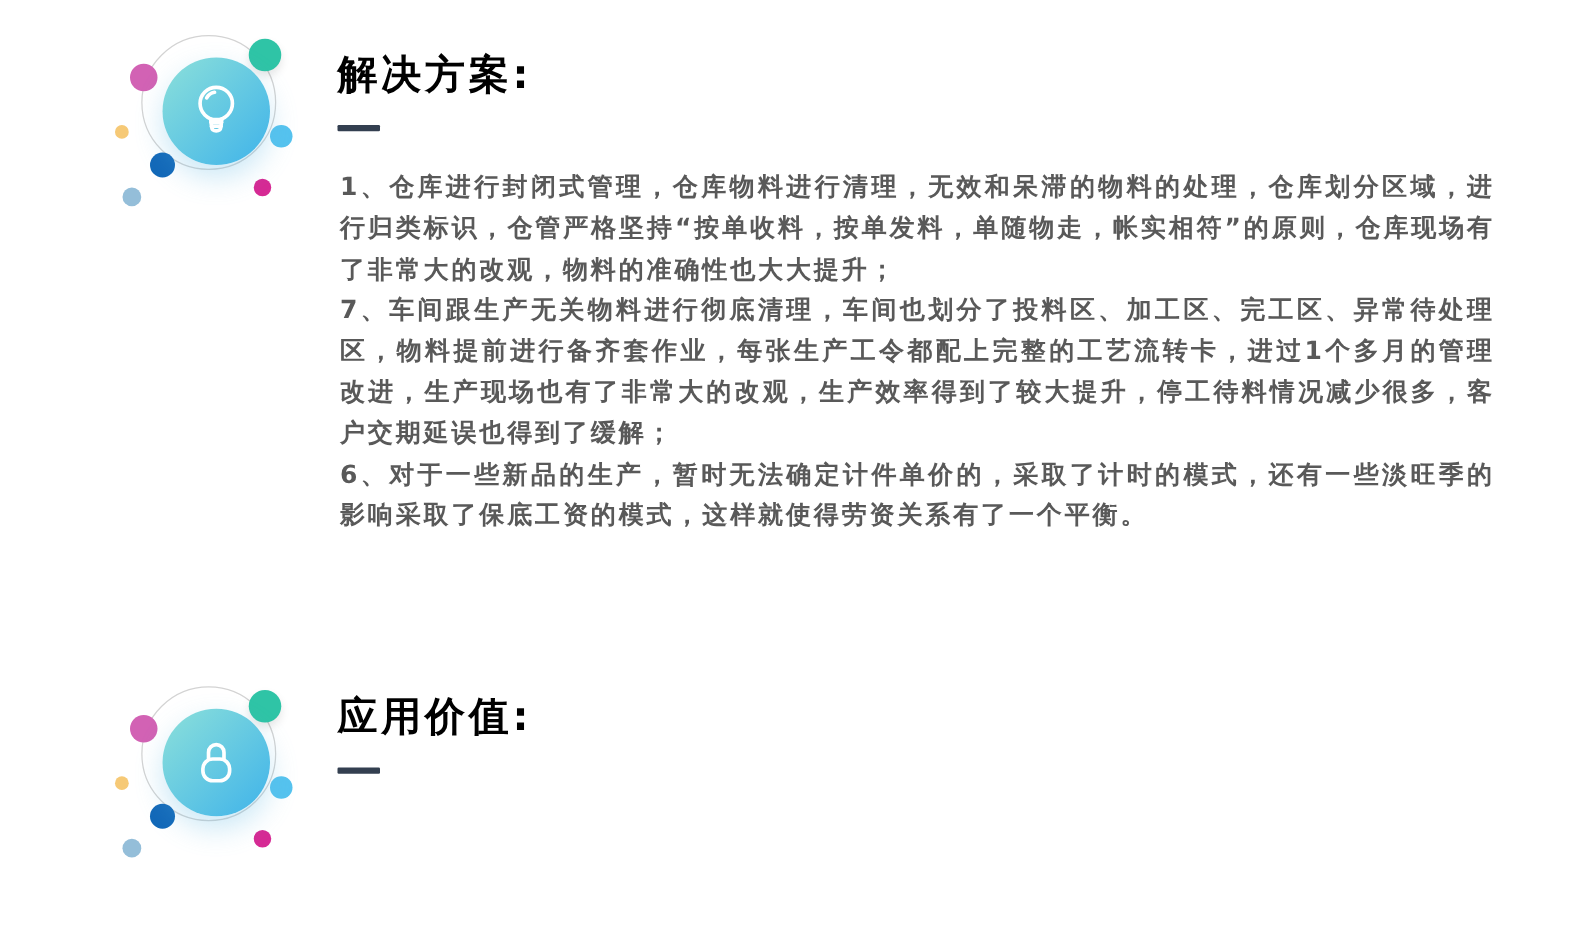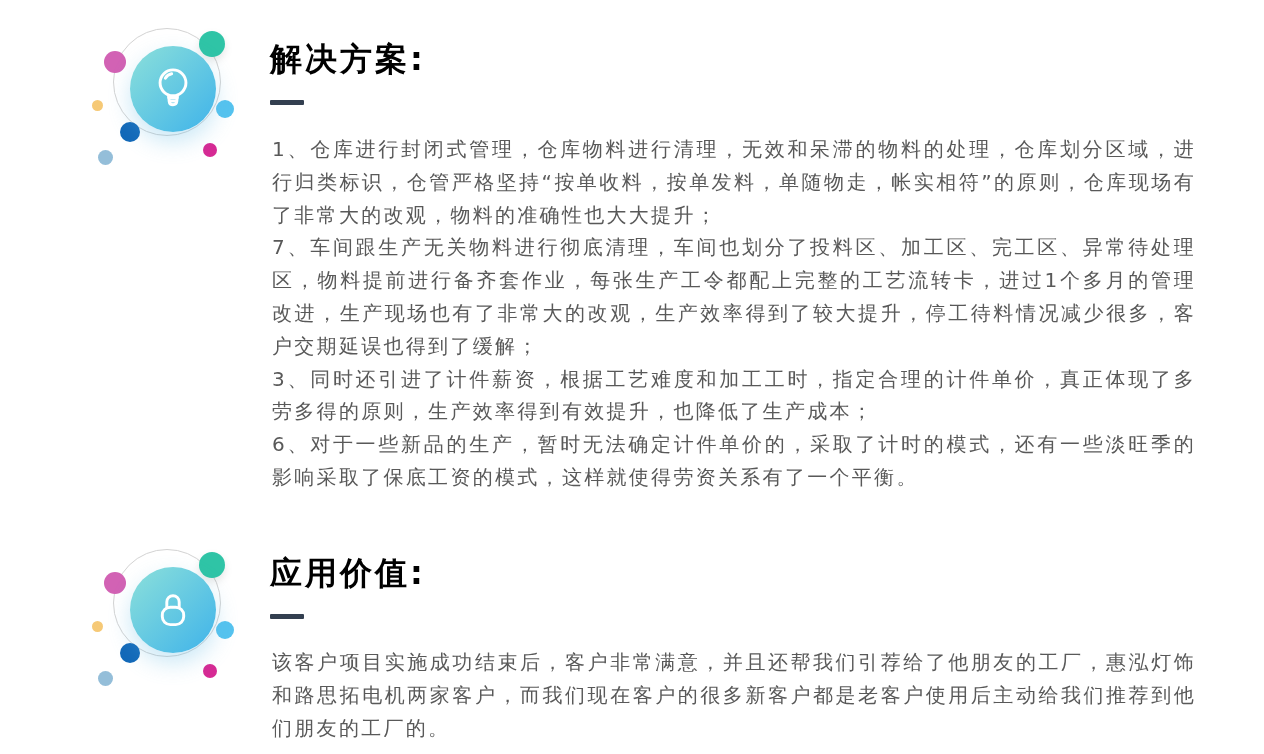--- a/index.html
+++ b/index.html
@@ -53,21 +53,21 @@
   #sec-solution .dash { top:85px; }
   #sec-value    .dash { top:78px; }
   .body-text {
     position:absolute; left:272px; width:924px;
     font-size:20px; line-height:32.8px; letter-spacing:2.3px;
     color:var(--c-body,#595959);
     text-align:justify;
   }
   #sec-solution .body-text { top:118px; }
   #sec-value    .body-text { top:110px; }
-  .body-text p { margin:0; }
+  .body-text p { margin:0;font-weight:bold; }
 </style>
 </head>
 <body>
 
 <main>
 
   <section class="section" id="sec-solution">
     <div class="cluster">
       <span class="ring"></span>
       <span class="dot dot-pink"></span>
@@ -85,21 +85,20 @@
           <line x1="20.7" y1="34.6" x2="27.3" y2="34.6"></line>
           <path d="M17.2 14.5 Q19 11.2 22.8 10.5"></path>
         </svg>
       </span>
     </div>
     <h2 class="title">解决方案:</h2>
     <div class="dash"></div>
     <div class="body-text">
       <p>1、仓库进行封闭式管理，仓库物料进行清理，无效和呆滞的物料的处理，仓库划分区域，进行归类标识，仓管严格坚持“按单收料，按单发料，单随物走，帐实相符”的原则，仓库现场有了非常大的改观，物料的准确性也大大提升；</p>
       <p>7、车间跟生产无关物料进行彻底清理，车间也划分了投料区、加工区、完工区、异常待处理区，物料提前进行备齐套作业，每张生产工令都配上完整的工艺流转卡，进过1个多月的管理改进，生产现场也有了非常大的改观，生产效率得到了较大提升，停工待料情况减少很多，客户交期延误也得到了缓解；</p>
-      <p>3、同时还引进了计件薪资，根据工艺难度和加工工时，指定合理的计件单价，真正体现了多劳多得的原则，生产效率得到有效提升，也降低了生产成本；</p>
       <p>6、对于一些新品的生产，暂时无法确定计件单价的，采取了计时的模式，还有一些淡旺季的影响采取了保底工资的模式，这样就使得劳资关系有了一个平衡。</p>
     </div>
   </section>
 
   <section class="section" id="sec-value">
     <div class="cluster">
       <span class="ring"></span>
       <span class="dot dot-pink"></span>
       <span class="dot dot-teal"></span>
       <span class="dot dot-sky"></span>
@@ -109,18 +108,15 @@
       <span class="dot dot-magenta"></span>
       <span class="badge">
         <svg viewBox="0 0 48 48" fill="none" stroke="#ffffff" stroke-width="2.6" stroke-linecap="round" stroke-linejoin="round">
           <path d="M18.5 21.5 V16.8 A5.5 5.5 0 0 1 29.5 16.8 V21.5"></path>
           <rect x="14.5" y="21.5" width="19" height="15.5" rx="7"></rect>
         </svg>
       </span>
     </div>
     <h2 class="title">应用价值:</h2>
     <div class="dash"></div>
-    <div class="body-text">
-      <p>该客户项目实施成功结束后，客户非常满意，并且还帮我们引荐给了他朋友的工厂，惠泓灯饰和路思拓电机两家客户，而我们现在客户的很多新客户都是老客户使用后主动给我们推荐到他们朋友的工厂的。</p>
-    </div>
   </section>
 
 </main>
 
 </body></html>

